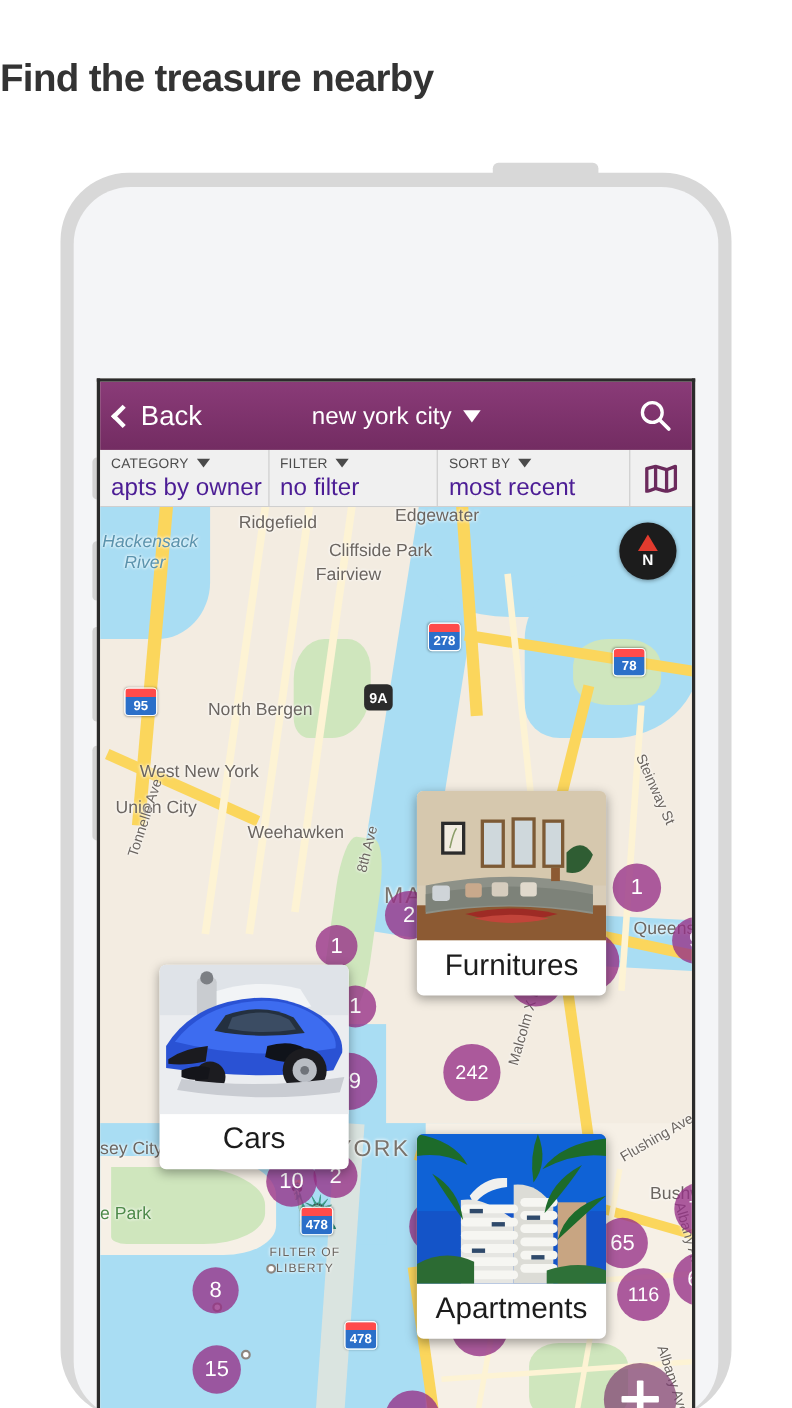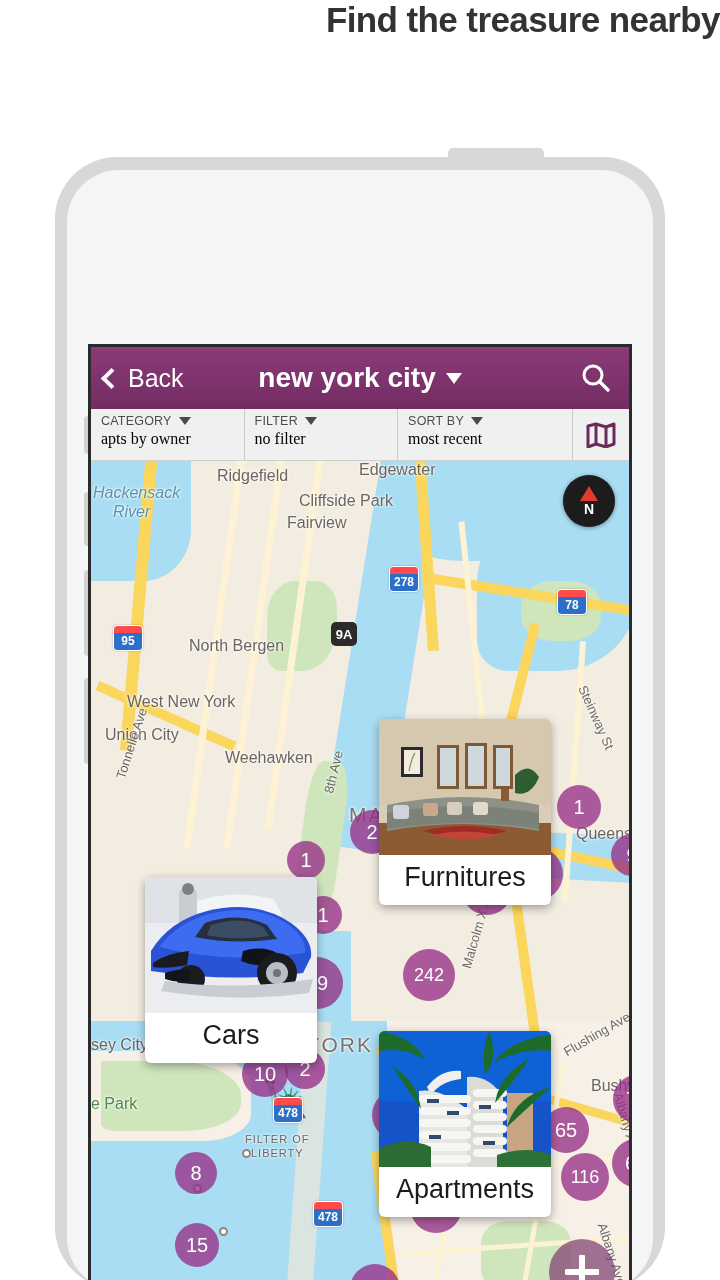--- a/index.html
+++ b/index.html
@@ -6,21 +6,22 @@
   html,body {
     width:720px; height:1280px;
     background:#ffffff;
     font-family:"Liberation Sans", sans-serif;
     overflow:hidden;
   }
 
   
   .headline {
     width:720px;
-    text-align:right;
+    text-align:left;
+    padding-top:52px;
     font-size:35px;
     font-weight:bold;
     letter-spacing:-0.6px;
     color:#333333;
   }
 
   
   .device-wrap {
     position:absolute;
     left:38px; top:148px;
@@ -105,21 +106,21 @@
     border-bottom:4px solid #ffffff;
     transform:rotate(45deg);
     margin-right:9px;
   }
   .back-label { color:#fff; font-size:25px; }
   .nav-title-wrap {
     position:absolute; left:0; right:0;
     display:flex; justify-content:center; align-items:center;
     pointer-events:none;
   }
-  .nav-title { color:#fff; font-size:28px;font-weight:bold; }
+  .nav-title { color:#fff; font-size:22px; }
   .caret-down {
     margin-left:10px; width:0; height:0;
     border-left:8px solid transparent;
     border-right:8px solid transparent;
     border-top:11px solid #ffffff;
   }
   .search-btn {
     position:absolute; right:16px;
     width:34px; height:34px; cursor:pointer;
   }
@@ -141,22 +142,22 @@
     display:flex; align-items:center;
     font-size:12.5px; color:#4c4c4c; letter-spacing:0.2px;
   }
   .fcap .tri {
     margin-left:7px; width:0; height:0;
     border-left:6px solid transparent;
     border-right:6px solid transparent;
     border-top:8px solid #4a4a4a;
   }
   .fval {
-    font-size:16px; color:#000000; margin-top:2px;
-    white-space:nowrap; overflow:hidden;font-family:Liberation Serif, serif;
+    font-size:22px; color:#4c1d95; margin-top:2px;
+    white-space:nowrap; overflow:hidden;
   }
   .maptoggle {
     width:56px; display:flex; align-items:center; justify-content:center;
     cursor:pointer;
   }
 
   
   .map {
     position:relative;
     width:100%; height:822px;
@@ -379,21 +380,21 @@
         <div class="maplbl " style="left: 268px; top: 0px;">Edgewater</div>
         <div class="maplbl wtr" style="left: 2px; top: 23px;">Hackensack</div>
         <div class="maplbl wtr" style="left: 22px; top: 42px;">River</div>
         <div class="maplbl " style="left: 98px; top: 176px; text-align: right;">North Bergen</div>
         <div class="maplbl " style="left: 36px; top: 232px;">West New York</div>
         <div class="maplbl " style="left: 14px; top: 265px;">Union City</div>
         <div class="maplbl " style="left: 134px; top: 288px;">Weehawken</div>
         <div class="maplbl big" style="left: 258px; top: 342px;">MANHATTAN</div>
         <div class="maplbl wtr" style="left: 346px; top: 353px;">East</div>
         <div class="maplbl wtr" style="left: 344px; top: 369px;">River</div>
-        <div class="maplbl " style="left: 485px; top: 364px; text-align: center;">Queens</div>
+        <div class="maplbl " style="left: 485px; top: 375px; text-align: center;">Queens</div>
         <div class="maplbl big" style="left: 152px; top: 572px;">NEW YORK</div>
         <div class="maplbl " style="left: 0px; top: 575px;">sey City</div>
         <div class="maplbl grn" style="left: 0px; top: 634px;">e Park</div>
         <div class="maplbl sm" style="left: 154px; top: 672px;">FILTER OF</div>
         <div class="maplbl sm" style="left: 160px; top: 686px;">LIBERTY</div>
         <div class="maplbl " style="left: 362px; top: 653px;">Atlantic Ave</div>
         <div class="maplbl " style="left: 500px; top: 616px;">Bushwick</div>
       </div>
     <div id="map-rot-labels">
         <div class="maplbl rot" style="left: 368px; top: 505px; font-size: 13px; transform: rotate(-74deg);">Malcolm X Blvd</div>

